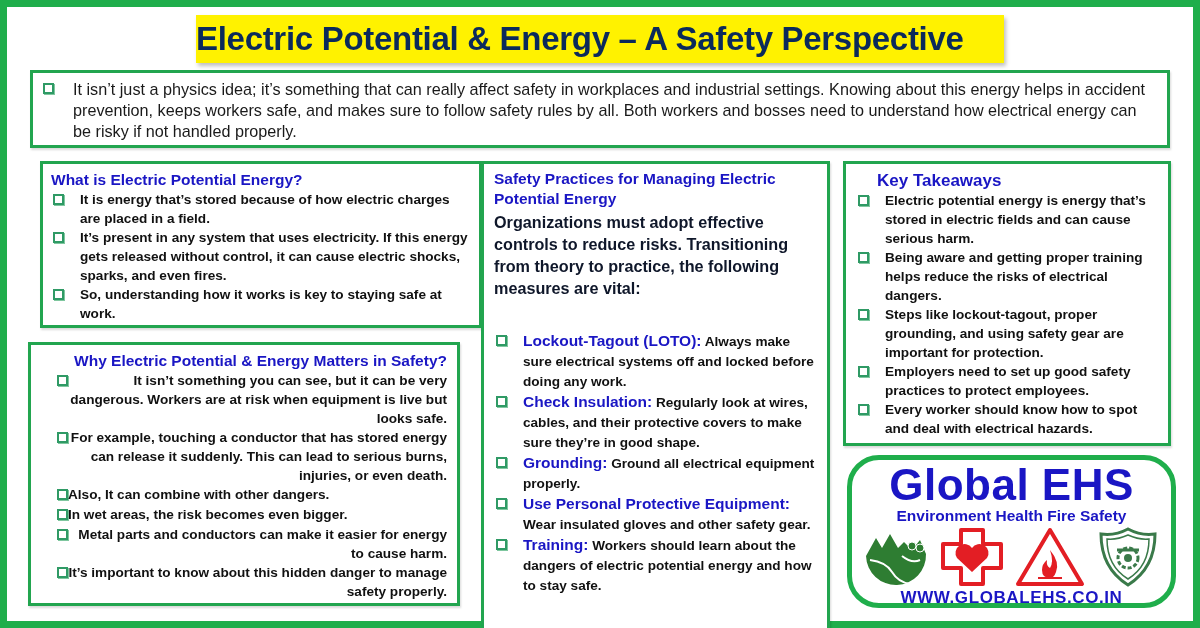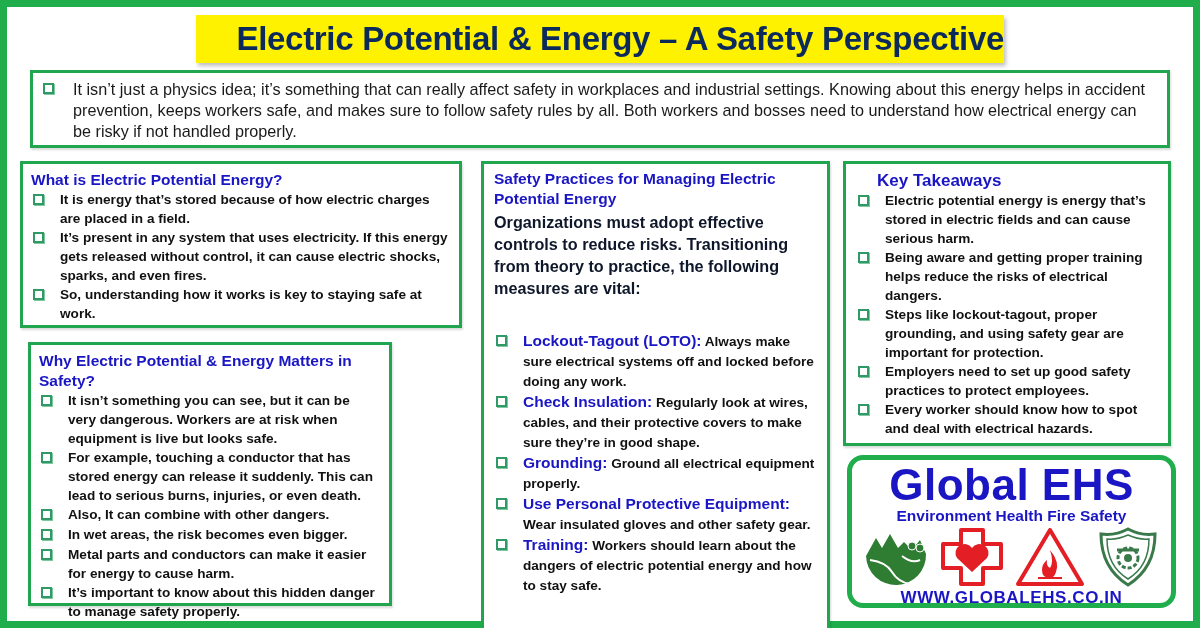--- a/index.html
+++ b/index.html
@@ -2,47 +2,47 @@
 <html><head>
 <meta charset="utf-8">
 <style>
   * { box-sizing: border-box; margin: 0; padding: 0; }
   html, body { width: 1200px; height: 628px; overflow: hidden; background: #ffffff; }
   body { font-family: "Liberation Sans", "DejaVu Sans", sans-serif; color: #111; position: relative; }
   .frame { position: absolute; left: 0; top: 0; width: 1200px; height: 628px; border: 7px solid #1fae4b; background: #fff; }
   .title-bar {
     position: absolute; left: 196px; top: 15px; width: 808px; height: 48px;
     background: #fff200; box-shadow: 2px 3px 4px rgba(0,0,0,0.25);
-    display: flex; align-items: center; justify-content: flex-end;
+    display: flex; align-items: center; justify-content: flex-start;
   }
   .title-bar h1 { font-size: 33px; font-weight: bold; color: #0b2a5b; letter-spacing: -0.3px; white-space: nowrap; }
   .box { position: absolute; border: 3px solid #22a54f; background: #fff; box-shadow: 1px 2px 2px rgba(0,0,0,0.15); }
   .intro { left: 30px; top: 70px; width: 1140px; height: 78px; padding: 6px 20px 0 10px; }
   .intro .row { display: flex; }
   .intro .text { font-size: 16.2px; line-height: 21px; color: #1a1a1a; }
   .cb {
     display: inline-block; width: 11px; height: 11px; border: 2px solid #2f9a65;
     background: #fff; box-shadow: 1px 1px 0 #7fc79f; flex: 0 0 auto; margin-top: 4px;
   }
   .cb-wrap { width: 30px; flex: 0 0 30px; }
   .box h2 { font-size: 15.5px; font-weight: bold; color: #1a16c4; line-height: 20px; }
   .list .item { display: flex; font-size: 13.6px; font-weight: bold; line-height: 19px; color: #111; }
   .list .item .cb-wrap { width: 29px; flex: 0 0 29px; padding-left: 2px; }
-  .what { left: 20px; top: 161px; width: 442px; height: 167px; padding: 6px 10px 0 8px; }
-  .why { left: 28px; top: 342px; width: 364px; height: 264px; padding: 6px 10px 0 8px; }
+  .what { left: 40px; top: 161px; width: 442px; height: 167px; padding: 6px 10px 0 8px; }
+  .why { left: 28px; top: 342px; width: 432px; height: 264px; padding: 6px 10px 0 8px; text-align: right; }
   .practice { left: 481px; top: 161px; width: 349px; height: 528px; padding: 5px 10px 0 10px; }
   .practice .lead { font-size: 16.2px; font-weight: bold; line-height: 22px; color: #0f172a; margin-top: 2px; }
   .practice .list { margin-top: 32px; }
   .practice .item { font-size: 13.6px; line-height: 20px; }
   .practice .kw { color: #1a16c4; font-size: 15.5px; }
   .takeaways { left: 843px; top: 161px; width: 328px; height: 285px; padding: 7px 10px 0 10px; }
   .takeaways h2 { font-size: 17px; margin-left: 21px; }
   .logo {
     position: absolute; left: 847px; top: 455px; width: 329px; height: 153px;
-    border: 5px solid #1fae4b; border-radius: 16px; background: #fff;
+    border: 5px solid #1fae4b; border-radius: 32px; background: #fff;
     text-align: center; overflow: hidden;
   }
   .logo .brand { font-size: 44px; font-weight: bold; color: #1a16c4; line-height: 44px; margin-top: 3px; letter-spacing: 0.5px; }
   .logo .tag { font-size: 15.5px; font-weight: bold; color: #1a16c4; line-height: 17px; }
   .logo .icons { display: flex; justify-content: space-around; align-items: center; height: 62px; padding: 0 6px; margin-top: 2px; }
   .logo .url { font-size: 17px; font-weight: bold; color: #1a16c4; letter-spacing: 0.6px; line-height: 20px; }
 </style>
 </head>
 <body>
 

